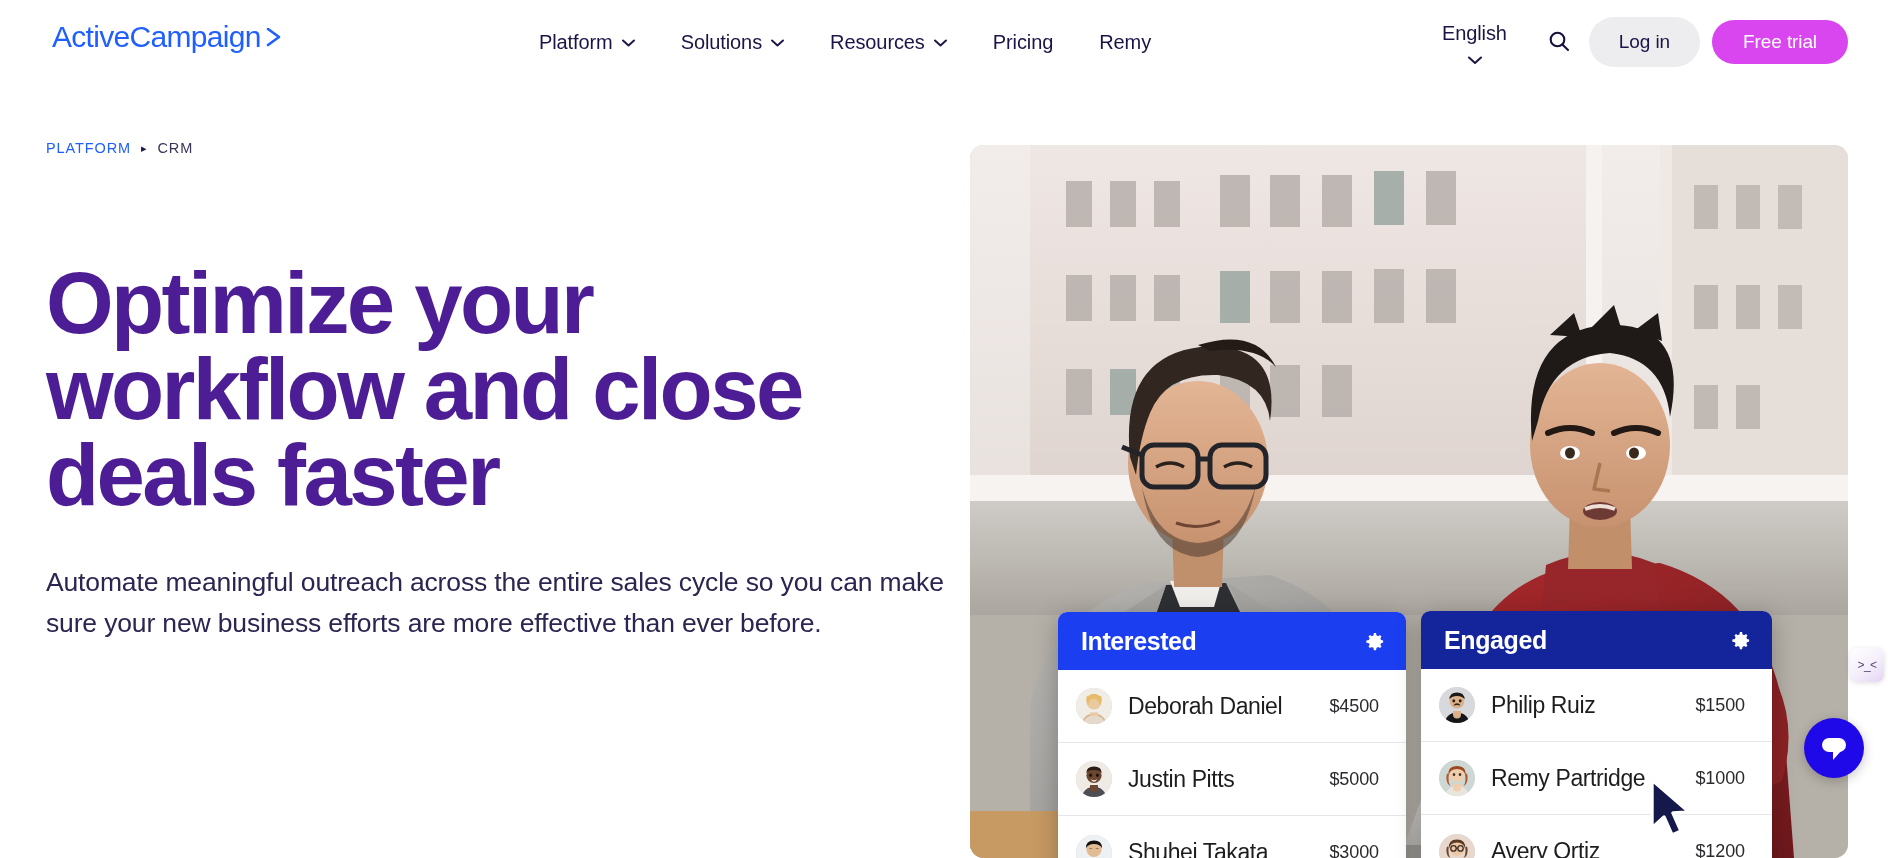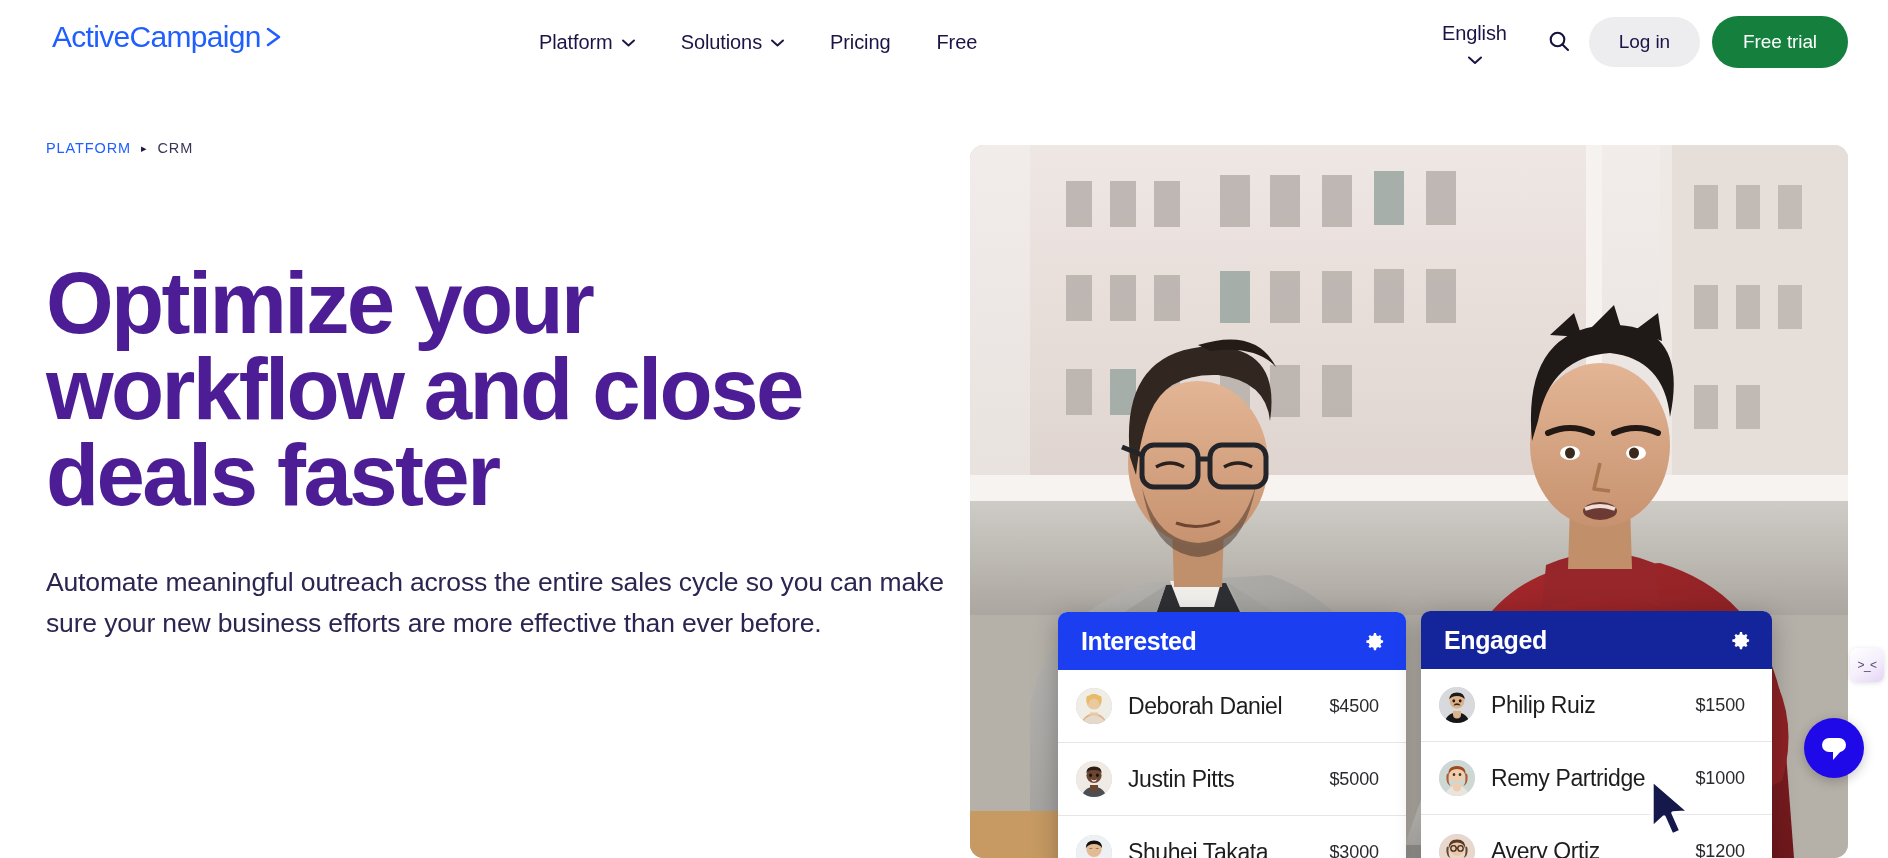--- a/index.html
+++ b/index.html
@@ -132,24 +132,24 @@
     white-space: nowrap;
   }
   .btn-login {
     background: #EDEDF0;
     color: #1B1446;
     padding: 0 30px;
     height: 50px;
     margin-right: 12px;
   }
   .btn-trial {
-    background: #15803d;
+    background: #d946ef;
     color: #ffffff;
     padding: 4px 31px;
-    height: 52px;
+    height: 44px;
   }
 
   
   .left-col {
     position: absolute;
     left: 46px;
     top: 140px;
     width: 920px;
   }
 
@@ -351,24 +351,32 @@
       </div>
       <div class="nav-item">
         <span>Solutions</span>
         <span class="chev">
           <svg width="13" height="8" viewBox="0 0 13 8">
               <path d="M1 1.5 L6.5 6.5 L12 1.5" fill="none" stroke="#1B1446" stroke-width="1.9" stroke-linecap="round" stroke-linejoin="round"></path>
             </svg>
         </span>
       </div>
       <div class="nav-item">
+        <span>Resources</span>
+        <span class="chev">
+          <svg width="13" height="8" viewBox="0 0 13 8">
+              <path d="M1 1.5 L6.5 6.5 L12 1.5" fill="none" stroke="#1B1446" stroke-width="1.9" stroke-linecap="round" stroke-linejoin="round"></path>
+            </svg>
+        </span>
+      </div>
+      <div class="nav-item">
         <span>Pricing</span>
       </div>
       <div class="nav-item">
-        <span>Free</span>
+        <span>Remy</span>
       </div>
     </nav>
 
     <div class="header-right">
       <div class="lang">
         <span>English</span>
         <span class="chev">
           <svg width="14" height="9" viewBox="0 0 14 9">
               <path d="M1 1.5 L7 7 L13 1.5" fill="none" stroke="#1B1446" stroke-width="2" stroke-linecap="round" stroke-linejoin="round"></path>
             </svg>

